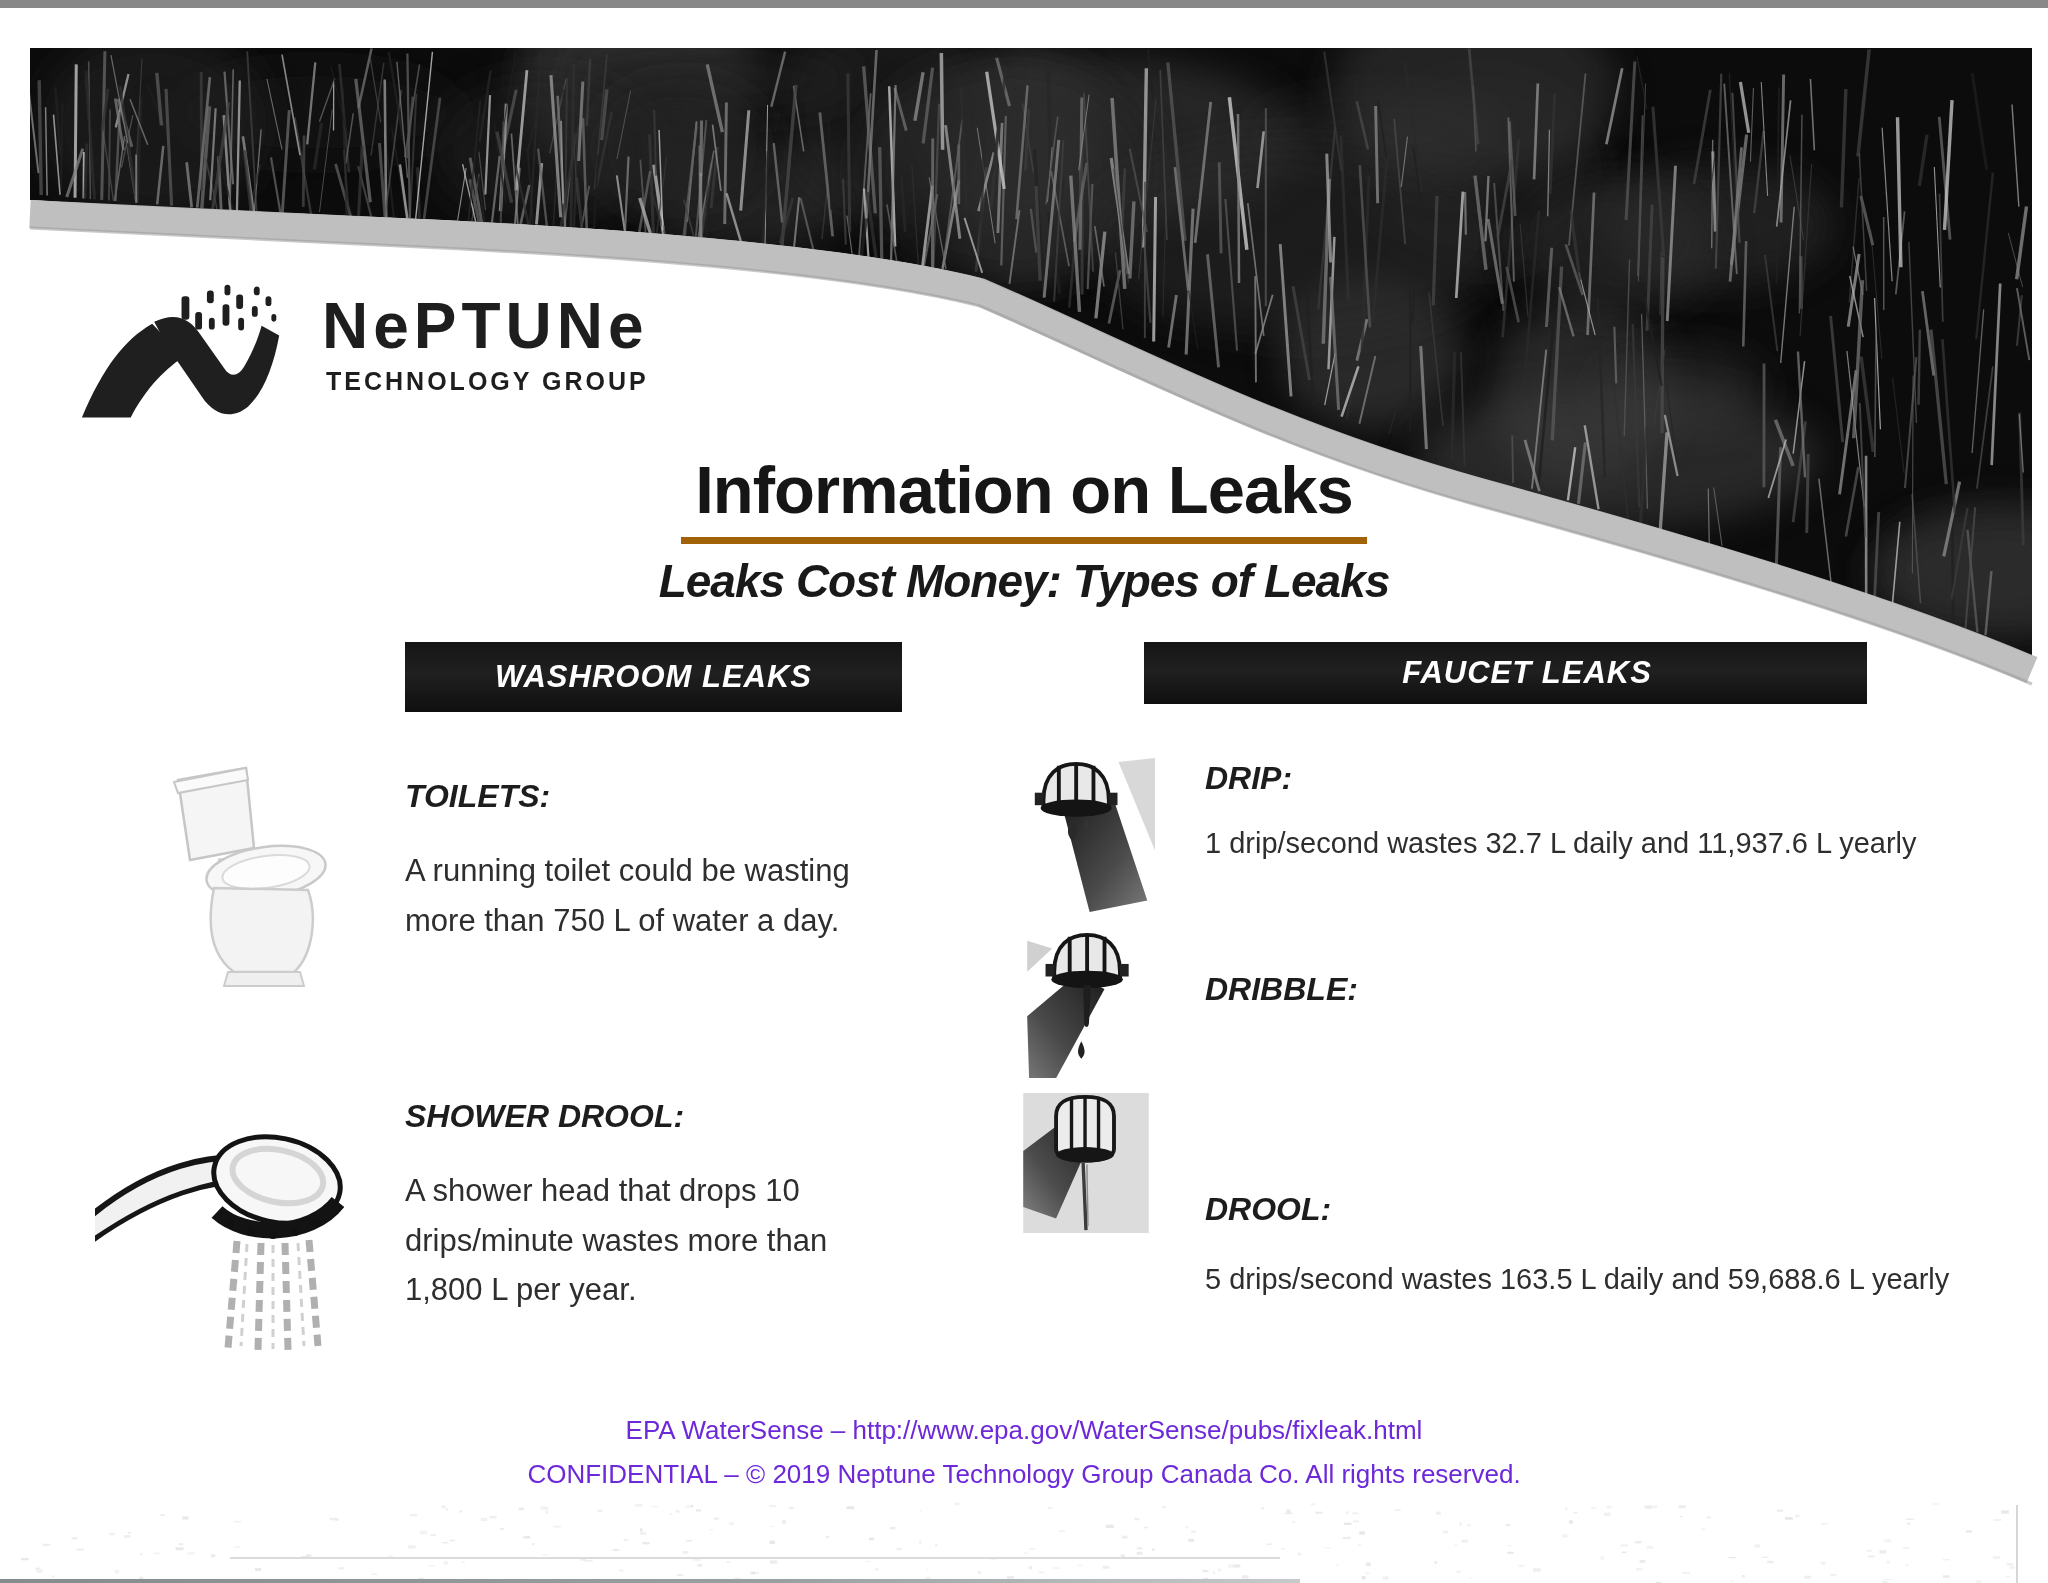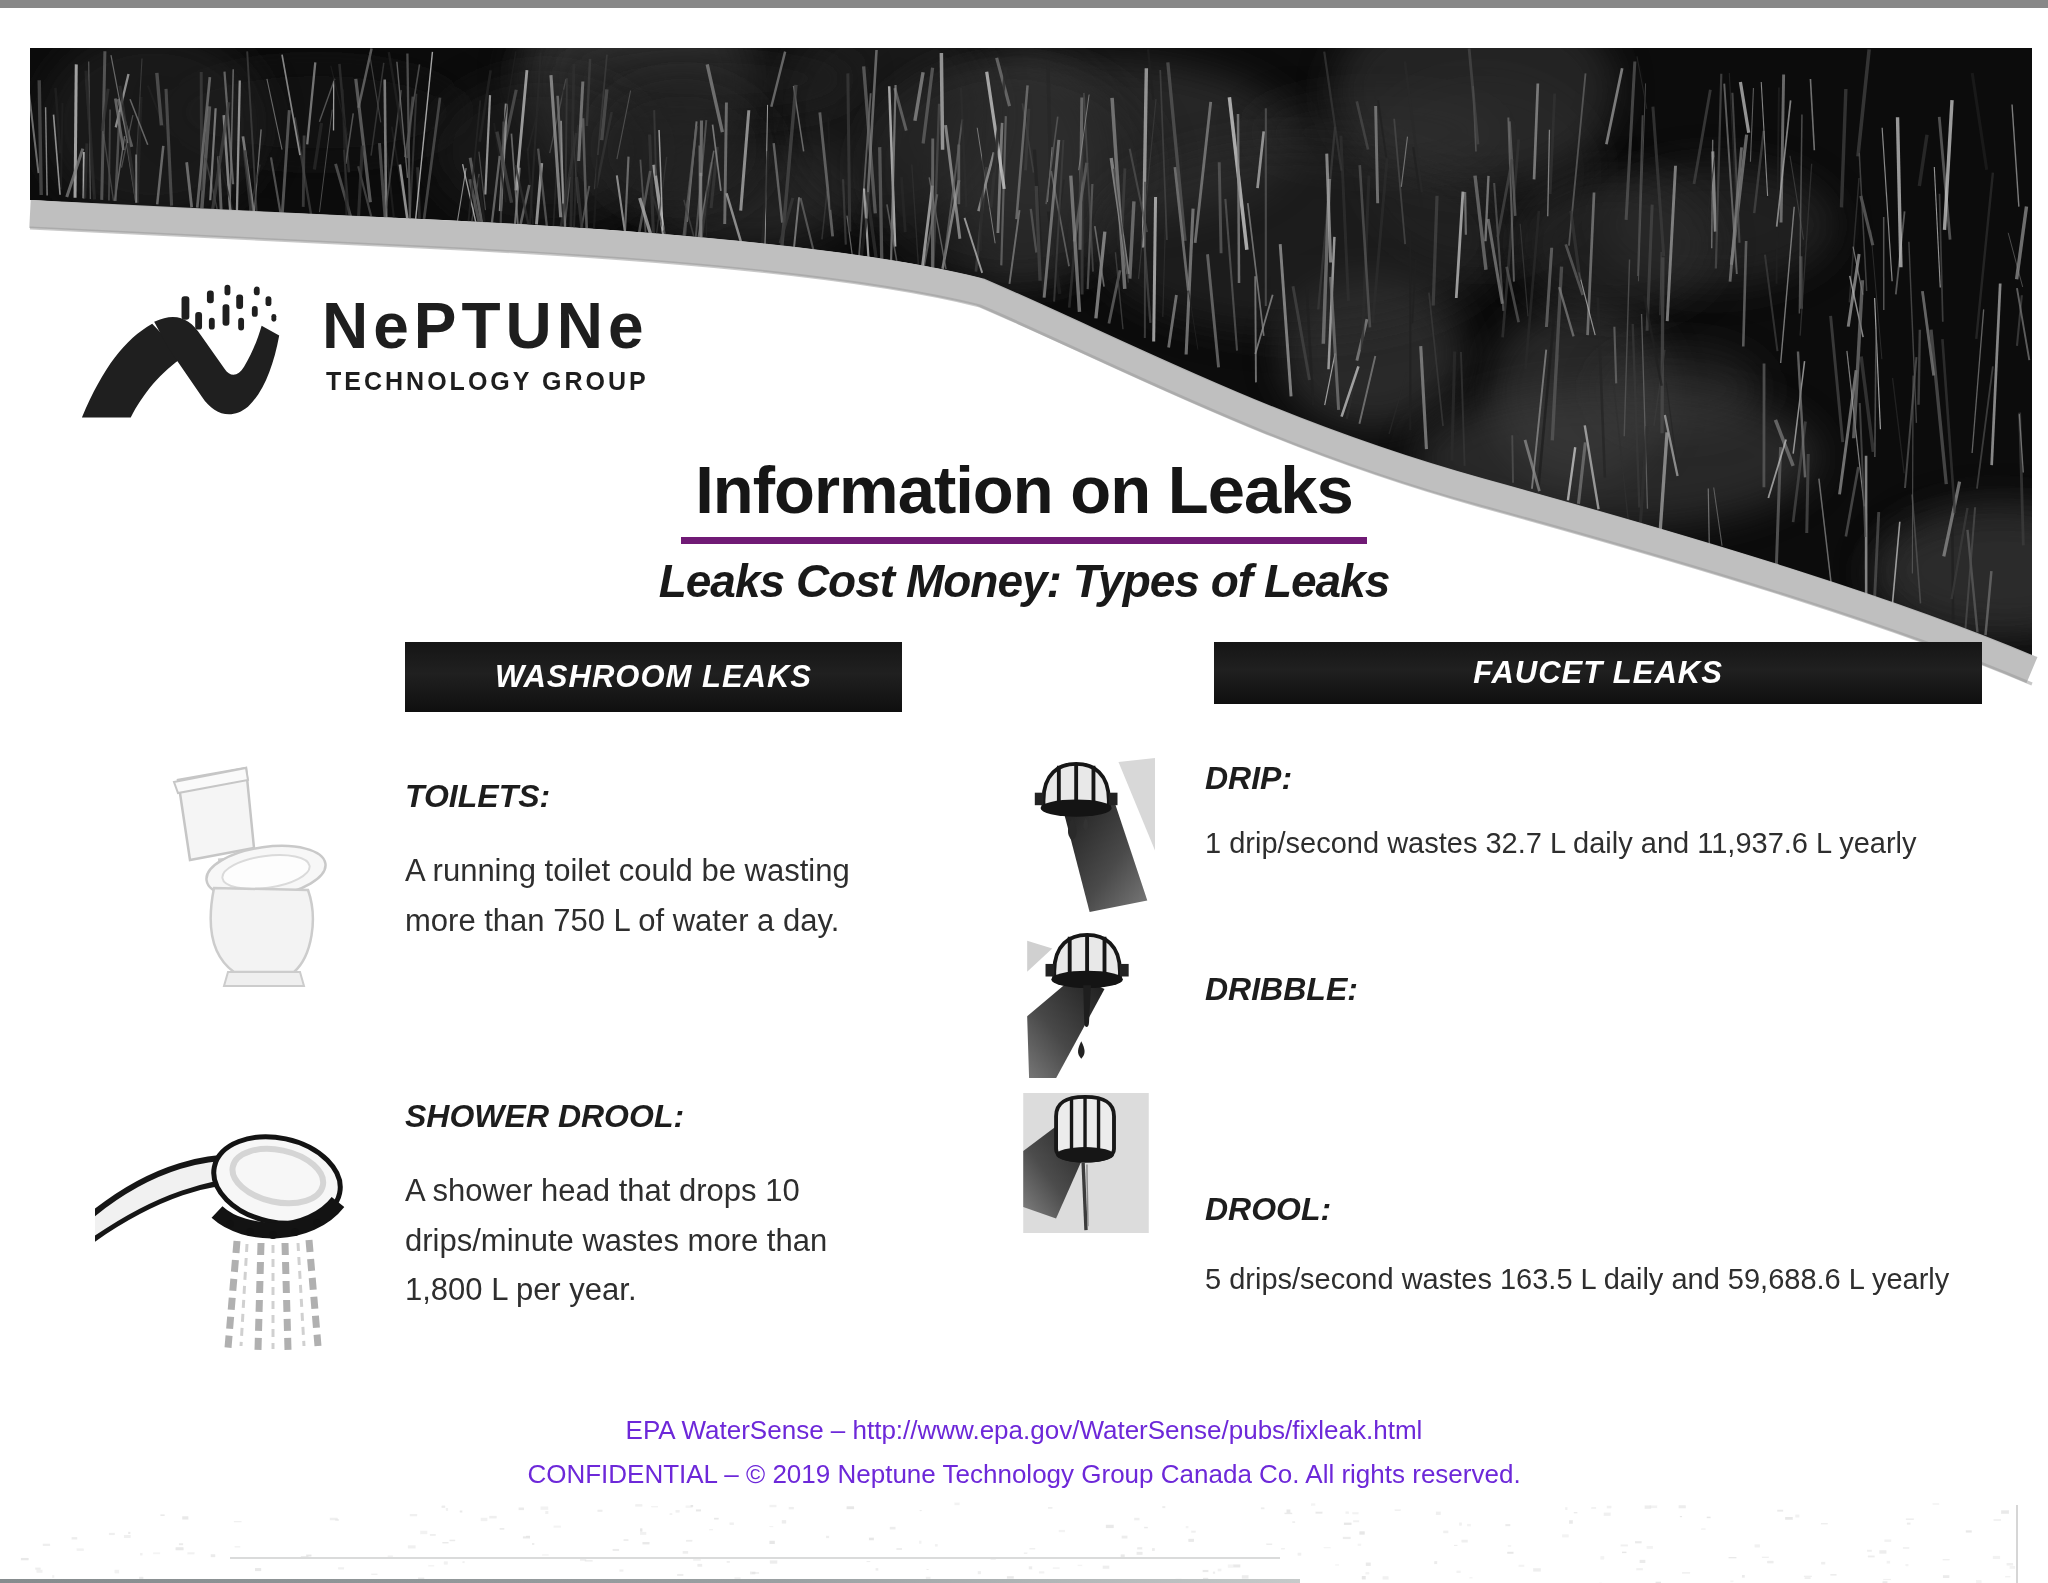--- a/index.html
+++ b/index.html
@@ -14,27 +14,27 @@
   .abs{position:absolute;}
   
   .banner{left:0;top:0;width:2048px;height:700px;}
   
   .logo{left:78px;top:276px;display:flex;gap:34px;align-items:flex-start;}
   .brand-block{margin-top:10px;}
   .brand{font-size:64px;font-weight:700;letter-spacing:5px;color:#1e1e1e;line-height:1;}
   .tagline{font-size:25px;font-weight:700;letter-spacing:3px;color:#1e1e1e;text-align:right;margin-top:9px;}
   
   .title{left:0;top:443px;width:2048px;text-align:center;margin:0;font-size:67px;font-weight:700;letter-spacing:-1px;color:#161616;}
-  .title span{display:inline-block;border-bottom:7px solid #701a75;padding:0 14px 9px;}
+  .title span{display:inline-block;border-bottom:7px solid #a16207;padding:0 14px 9px;}
   .subtitle{left:0;top:546px;width:2048px;text-align:center;margin:0;font-size:46px;font-weight:700;font-style:italic;letter-spacing:-1px;color:#191919;}
   
   .bar{display:flex;align-items:center;justify-content:center;background:linear-gradient(var(--bar-bg),#202020 45%,#0f0f0f);}
   .bar span{color:var(--bar-text);font-size:31px;font-weight:700;font-style:italic;letter-spacing:1px;}
   .bar-washroom{left:405px;top:634px;width:497px;height:70px;}
-  .bar-faucet{left:1214px;top:634px;width:768px;height:62px;}
+  .bar-faucet{left:1144px;top:634px;width:680px;height:62px;padding-left:43px;}
   
   .item-heading{font-size:32px;font-weight:700;font-style:italic;color:var(--heading-text);}
   .item-body{font-size:31px;color:var(--body-text);line-height:1.6;white-space:pre-line;margin:0;}
   .item-body.narrowline{font-size:29px;white-space:nowrap;}
   
   .footer{left:0;top:1408px;width:2048px;text-align:center;color:#6d28d9;}
   .footer .f1{font-size:26px;line-height:1.1;}
   .footer .f2{font-size:26px;margin-top:15px;line-height:1.1;}
   
   .noise-band{left:0;top:1494px;width:2048px;height:90px;opacity:.8;}

